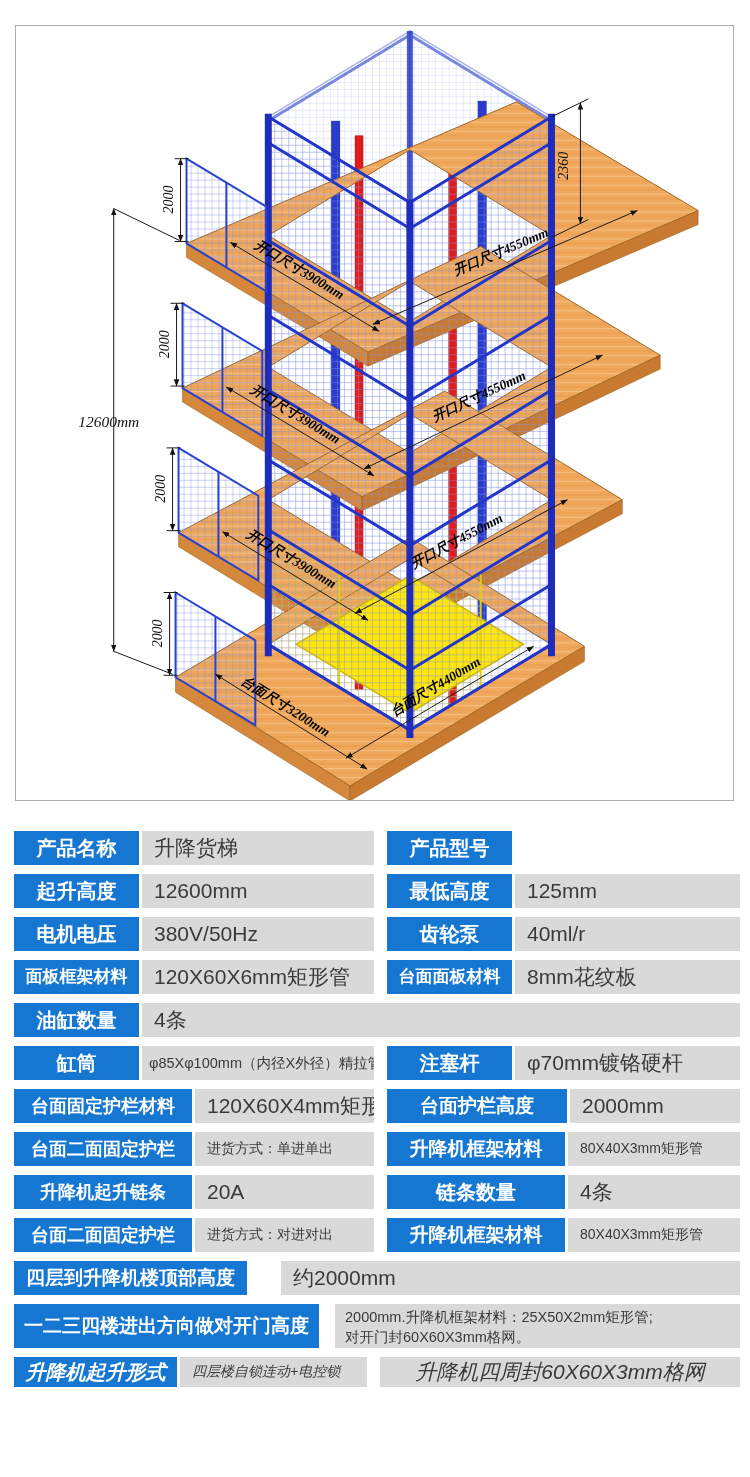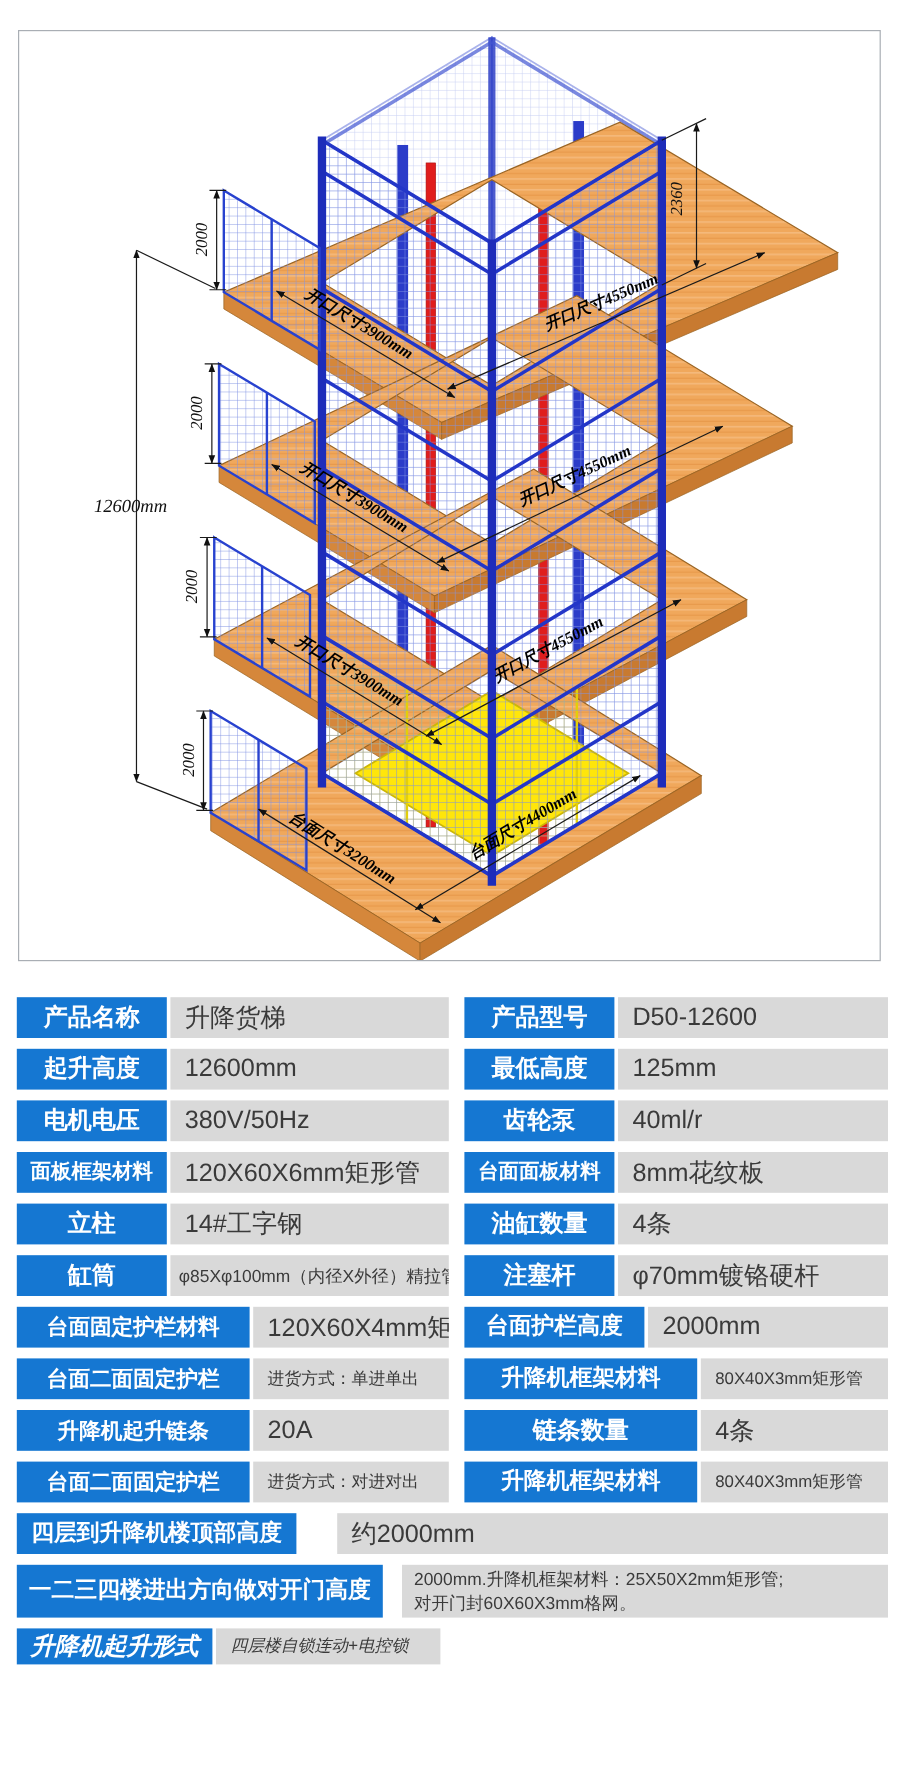--- a/index.html
+++ b/index.html
@@ -16,21 +16,21 @@
   
   .spec{position:absolute;left:0;top:831px;width:750px;}
   .row{display:flex;gap:13px;padding:0 10px 0 14px;margin-bottom:9px;height:34px;}
   .half{display:flex;gap:3px;}
   .hl{width:360px;flex-shrink:0;}
   .hr{flex:1;}
   .lbl{background:#1577d2;color:#fff;font-weight:700;display:flex;align-items:center;
        justify-content:center;font-size:20px;flex-shrink:0;text-align:center;line-height:1.05;}
   .val{background:#d9d9d9;color:#3a3a3a;flex:1;display:flex;align-items:center;
        padding:0 4px 0 12px;font-size:21px;white-space:nowrap;overflow:hidden;}
-  .w125{width:125px}.w150{width:150px}.w163{width:163px}.w166{width:194px}
+  .w125{width:125px}.w150{width:180px}.w163{width:163px}.w166{width:178px}
   .w233{width:233px}.w305{width:305px}
   .f16{font-size:16px}.f17{font-size:17px}.f18{font-size:18px}.f19{font-size:19px}
   .vs{font-size:14.5px;padding-left:7px;}
   .v18{font-size:14px;}
   .r13{height:44px;}
   .r13 .val{display:block;white-space:normal;font-size:14.5px;line-height:1.38;
             padding:3px 6px 0 10px;}
   .r14{height:30px;font-style:italic;}
   .note{background:#d9d9d9;color:#3a3a3a;flex:1;display:flex;align-items:center;
         justify-content:center;font-size:21px;}
@@ -201,21 +201,20 @@
 
   <div class="spec">
 
     <div class="row">
         <div class="half hl">
       <div class="lbl w125">产品名称</div>
       <div class="val">升降货梯</div>
         </div>
       <div class="half hr">
       <div class="lbl w125">产品型号</div>
-      <div class="val">D50-12600</div>
         </div>
     </div>
 
 
     <div class="row">
         <div class="half hl">
       <div class="lbl w125">起升高度</div>
       <div class="val">12600mm</div>
         </div>
       <div class="half hr">
@@ -240,24 +239,20 @@
       <div class="lbl w125 f17">面板框架材料</div>
       <div class="val">120X60X6mm矩形管</div>
         </div>
       <div class="half hr">
       <div class="lbl w125 f17">台面面板材料</div>
       <div class="val">8mm花纹板</div>
         </div>
     </div>
 
     <div class="row">
-        <div class="half hl">
-      <div class="lbl w125">立柱</div>
-      <div class="val">14#工字钢</div>
-        </div>
       <div class="half hr">
       <div class="lbl w125">油缸数量</div>
       <div class="val">4条</div>
         </div>
     </div>
 
     <div class="row">
         <div class="half hl">
       <div class="lbl w125">缸筒</div>
       <div class="val vs">φ85Xφ100mm（内径X外径）精拉管</div>
@@ -323,16 +318,17 @@
         <span>2000mm.升降机框架材料：25X50X2mm矩形管;</span><br>
         <span>对开门封60X60X3mm格网。</span>
       </div>
     </div>
 
     <div class="row r14">
       <div class="half" style="width:353px;flex-shrink:0">
         <div class="lbl w163" style="height:30px">升降机起升形式</div>
         <div class="val v18" style="height:30px">四层楼自锁连动+电控锁</div>
       </div>
+      <div class="note">升降机四周封60X60X3mm格网</div>
     </div>
 
   </div>
 </div>
 
 </body></html>

